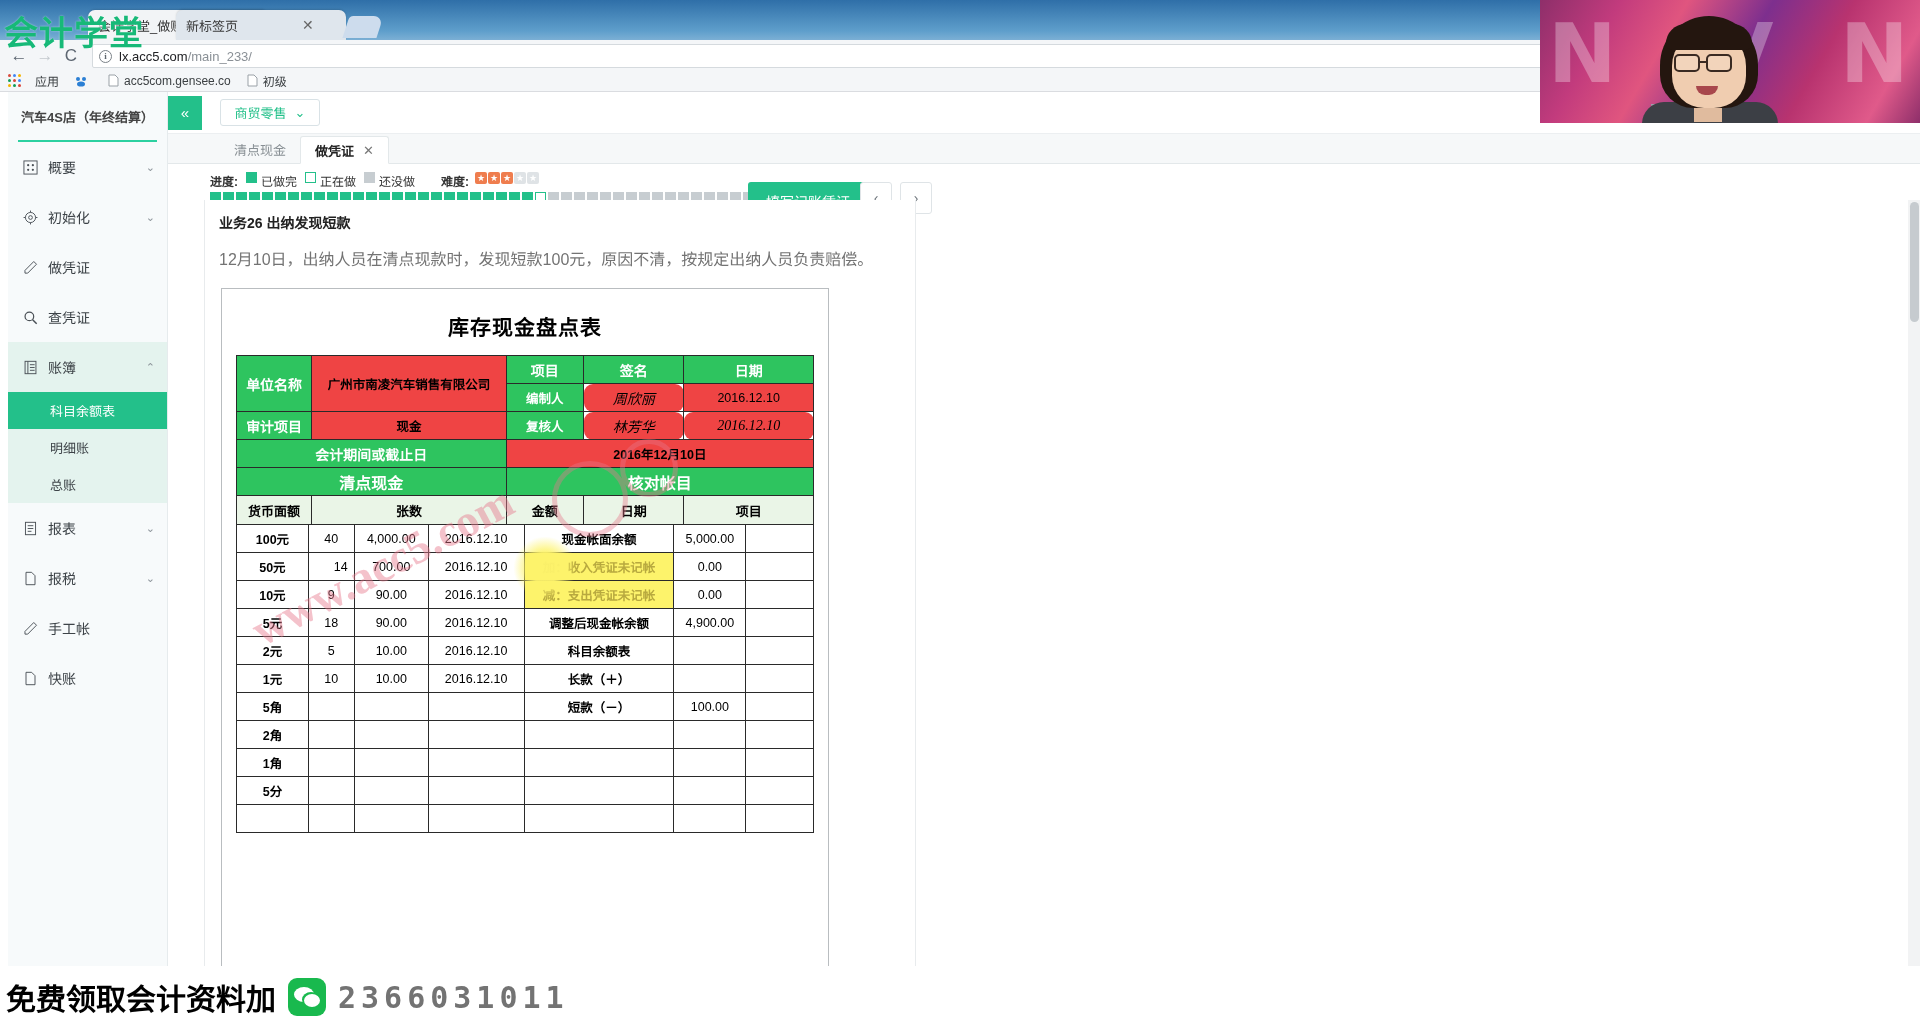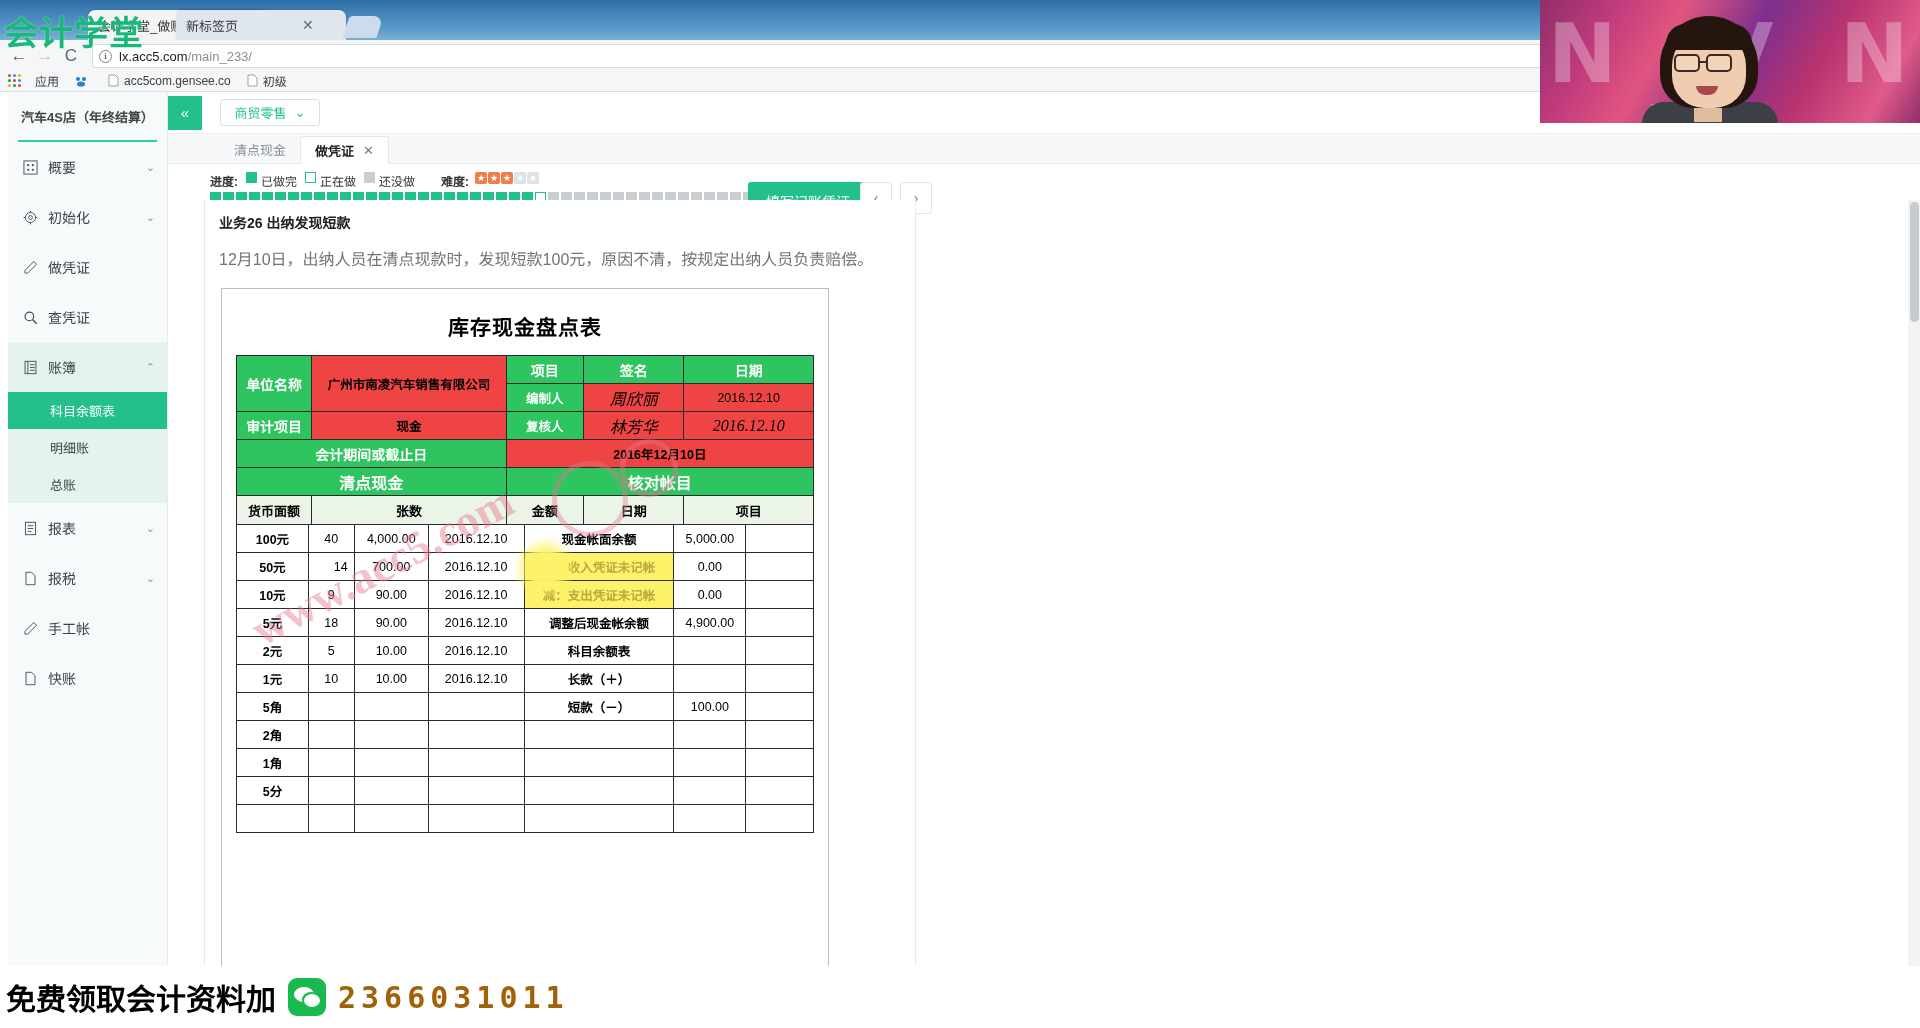--- a/index.html
+++ b/index.html
@@ -291,21 +291,21 @@
     border: 1px solid #2a2a2a; height: 28px; padding: 0 5px;
     text-align: center; white-space: nowrap;
   }
   td.hdr-green { background: #2ec45f; color: #fff; font-weight: bold; font-size: 14px; }
   td.hdr-band { background: #2ec45f; color: #fff; font-weight: bold; font-size: 16px; height: 31px; }
   td.hdr-light { background: #eaf5e7; font-weight: bold; font-size: 13px; }
   td.val { background: #ef4444; }
   td.bold-l { font-weight: bold; margin-top: 8px; }
   td.num { text-align: center; }
   td.item-l { text-align: left; padding-left: 8px; font-weight: bold; }
-  .sig { font-family: "Liberation Serif", serif; font-style: italic; font-size: 16px; }
+  .sig { font-family: "Liberation Serif", serif; font-style: italic; font-size: 14px; border-radius: 9px; }
   .hl { background: #fdf36b; }
   .hl-dim { color: #b8a93f; }
   .watermark {
     position: absolute; left: 16px; top: 250px;
     font-size: 46px; color: rgba(231,120,140,0.45);
     font-family: "Liberation Serif", serif; font-weight: bold;
     transform: rotate(-28deg); pointer-events: none; user-select: none;
     white-space: nowrap;
   }
   .wm-ring {
@@ -347,21 +347,21 @@
   .wechat-ico::before {
     content: ""; position: absolute; left: 6px; top: 9px;
     width: 20px; height: 15px; background: #fff; border-radius: 50%;
   }
   .wechat-ico::after {
     content: ""; position: absolute; left: 16px; top: 16px;
     width: 16px; height: 13px; background: #fff; border-radius: 50%;
     box-shadow: -1px -1px 0 1px #19b94e;
   }
   .bb-num {
-    font-size: 30px; font-weight: bold; color: #a16207; letter-spacing: 5px;
+    font-size: 30px; font-weight: bold; color: #737373; letter-spacing: 5px;
     font-family: "DejaVu Sans Mono", monospace;
   }
 </style>
 </head>
 <body>
 
 <div id="root">
 
   <div class="browser-chrome">
 

